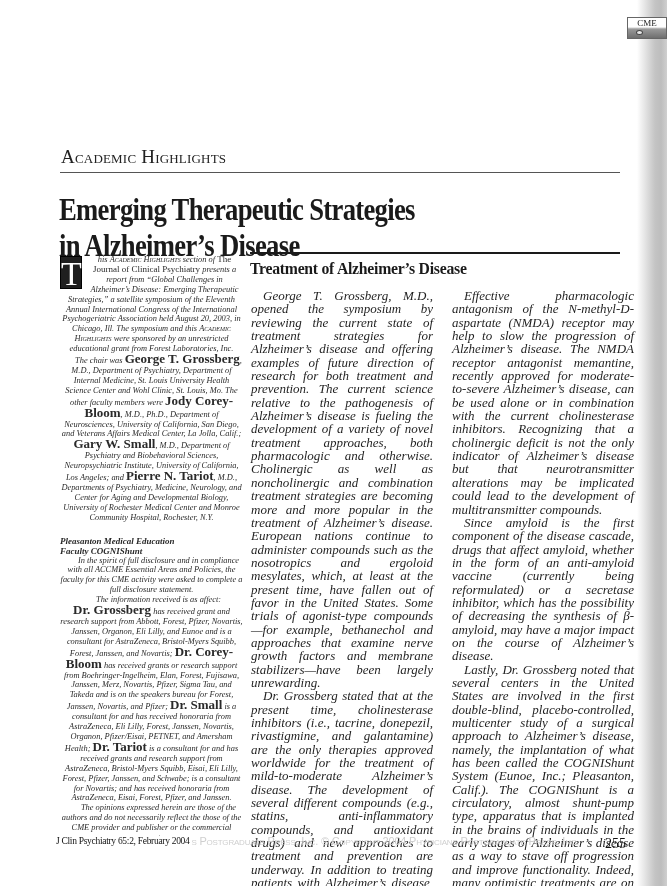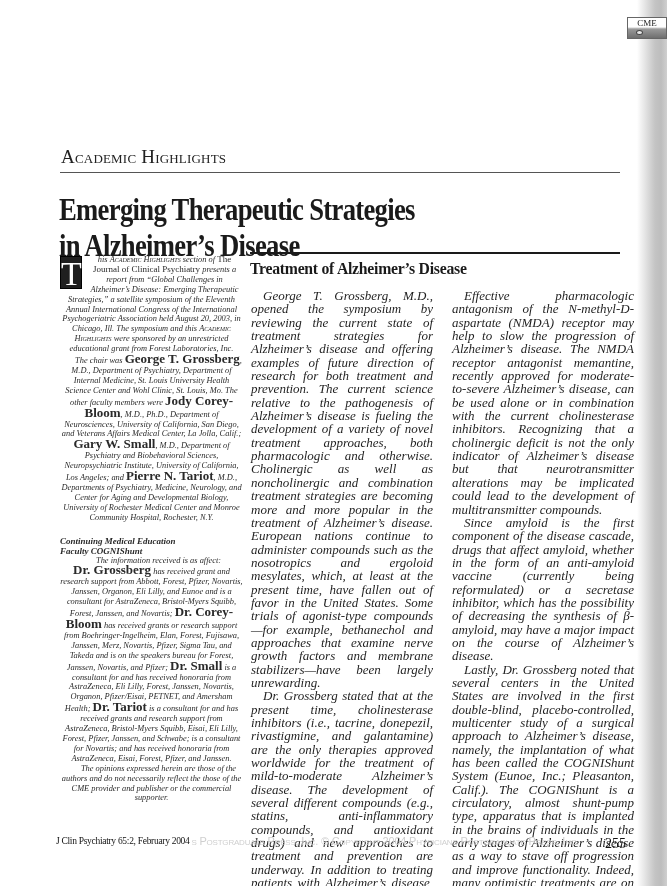--- a/index.html
+++ b/index.html
@@ -46,23 +46,24 @@
 <div class="title">
   <div>Emerging Therapeutic Strategies</div>
   <div>in Alzheimer’s Disease</div>
 </div>
 
 <div class="left-col">
   <div class="drop-cap">T</div>
   <p><span>his </span><span class="sc">Academic Highlights</span><span> section of </span><span class="journal">The Journal of Clinical Psychiatry</span><span> presents a report from “Global Challenges in Alzheimer’s Disease: Emerging Therapeutic Strategies,” a satellite symposium of the Eleventh Annual International Congress of the International Psychogeriatric Association held August 20, 2003, in Chicago, Ill. The symposium and this </span><span class="sc">Academic Highlights</span><span> were sponsored by an unrestricted educational grant from Forest Laboratories, Inc.</span></p>
   <p class="indent"><span>The chair was </span><b>George T. Grossberg</b><span>, M.D., Department of Psychiatry, Department of Internal Medicine, St. Louis University Health Science Center and Wohl Clinic, St. Louis, Mo. The other faculty members were </span><b>Jody Corey-Bloom</b><span>, M.D., Ph.D., Department of Neurosciences, University of California, San Diego, and Veterans Affairs Medical Center, La Jolla, Calif.; </span><b>Gary W. Small</b><span>, M.D., Department of Psychiatry and Biobehavioral Sciences, Neuropsychiatric Institute, University of California, Los Angeles; and </span><b>Pierre N. Tariot</b><span>, M.D., Departments of Psychiatry, Medicine, Neurology, and Center for Aging and Developmental Biology, University of Rochester Medical Center and Monroe Community Hospital, Rochester, N.Y.</span></p>
   <div class="cme-head">
-    <div>Continuing Medical Education</div>
+    <div>Pleasanton Medical Education</div>
     <div>Faculty COGNIShunt</div>
   </div>
+  <p class="indent">In the spirit of full disclosure and in compliance with all ACCME Essential Areas and Policies, the faculty for this CME activity were asked to complete a full disclosure statement.</p>
   <p class="indent">The information received is as affect:</p>
   <p><b>Dr. Grossberg</b><span> has received grant and research support from Abbott, Forest, Pfizer, Novartis, Janssen, Organon, Eli Lilly, and Eunoe and is a consultant for AstraZeneca, Bristol-Myers Squibb, Forest, Janssen, and Novartis; </span><b>Dr. Corey-Bloom</b><span> has received grants or research support from Boehringer-Ingelheim, Elan, Forest, Fujisawa, Janssen, Merz, Novartis, Pfizer, Sigma Tau, and Takeda and is on the speakers bureau for Forest, Janssen, Novartis, and Pfizer; </span><b>Dr. Small</b><span> is a consultant for and has received honoraria from AstraZeneca, Eli Lilly, Forest, Janssen, Novartis, Organon, Pfizer/Eisai, PETNET, and Amersham Health; </span><b>Dr. Tariot</b><span> is a consultant for and has received grants and research support from AstraZeneca, Bristol-Myers Squibb, Eisai, Eli Lilly, Forest, Pfizer, Janssen, and Schwabe; is a consultant for Novartis; and has received honoraria from AstraZeneca, Eisai, Forest, Pfizer, and Janssen.</span></p>
   <p class="indent">The opinions expressed herein are those of the authors and do not necessarily reflect the those of the CME provider and publisher or the commercial supporter.</p>
 </div>
 
 <div class="right-rule"></div>
 <div class="right-head">Treatment of Alzheimer’s Disease</div>
 
 <div class="col col1">
   <p>George T. Grossberg, M.D., opened the symposium by reviewing the current state of treatment strategies for Alzheimer’s disease and offering examples of future direction of research for both treatment and prevention. The current science relative to the pathogenesis of Alzheimer’s disease is fueling the development of a variety of novel treatment approaches, both pharmacologic and otherwise. Cholinergic as well as noncholinergic and combination treatment strategies are becoming more and more popular in the treatment of Alzheimer’s disease. European nations continue to administer compounds such as the nosotropics and ergoloid mesylates, which, at least at the present time, have fallen out of favor in the United States. Some trials of agonist-type compounds—for example, bethanechol and approaches that examine nerve growth factors and membrane stabilizers—have been largely unrewarding.</p>

